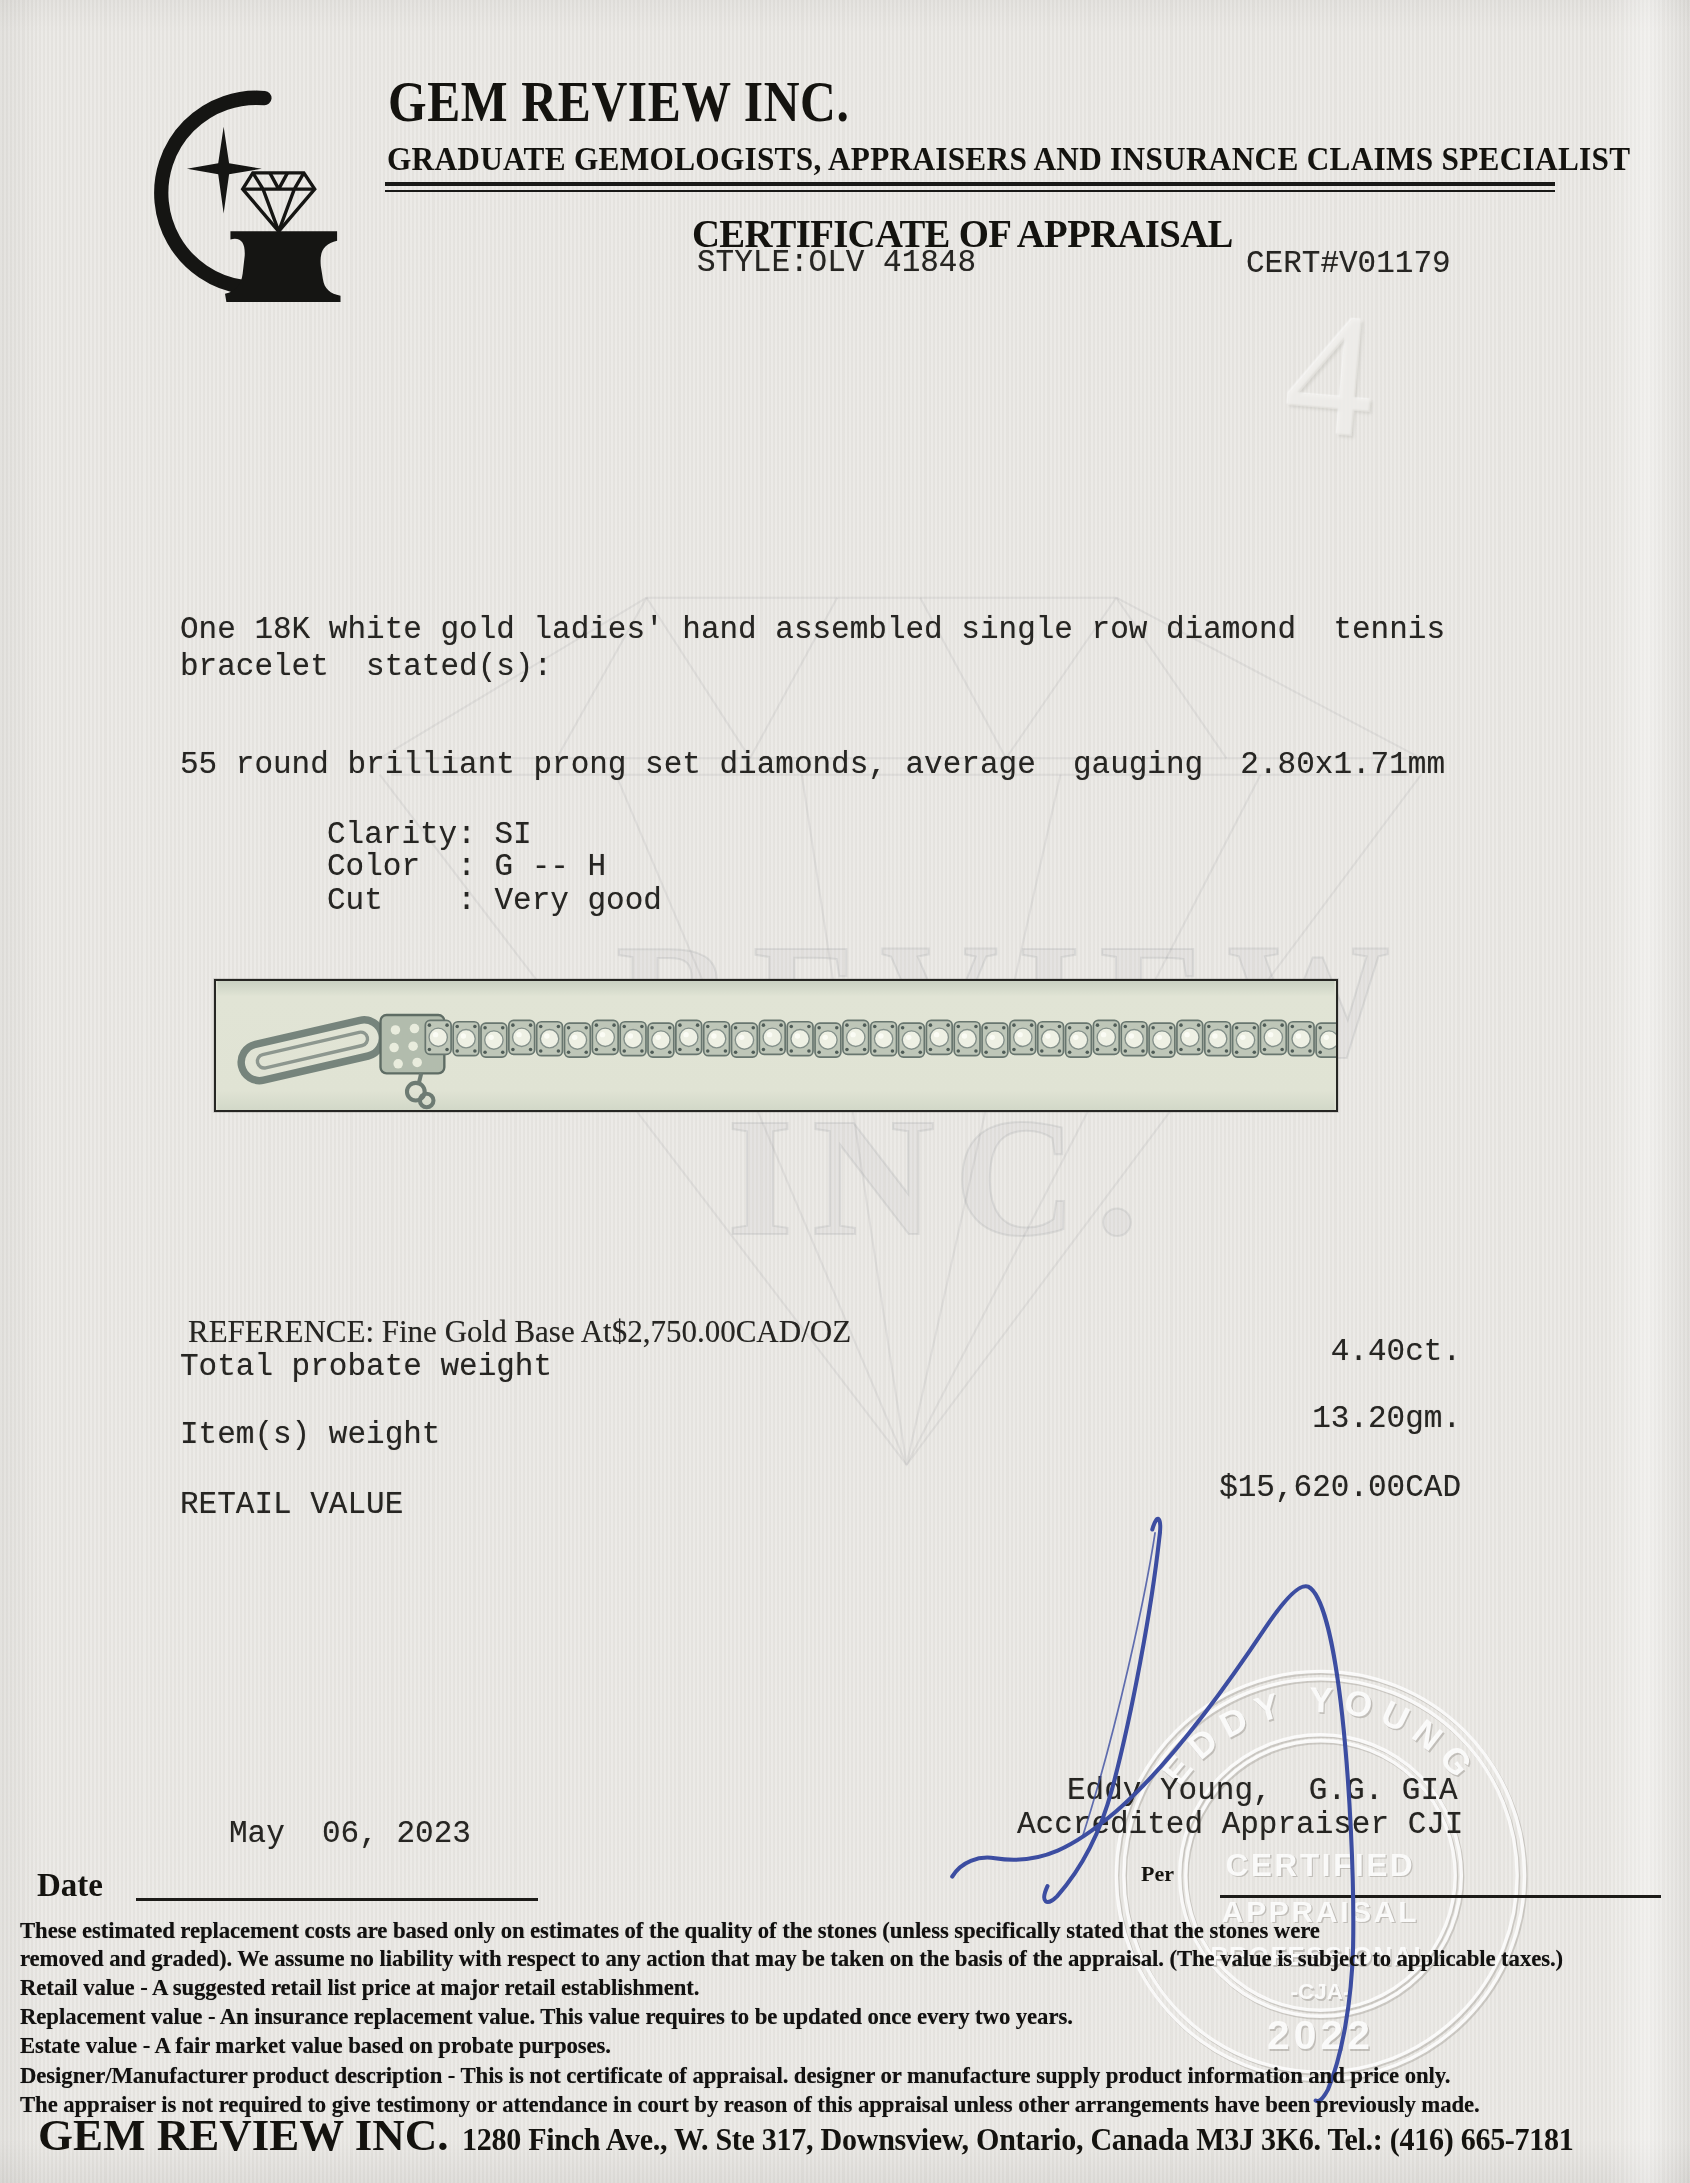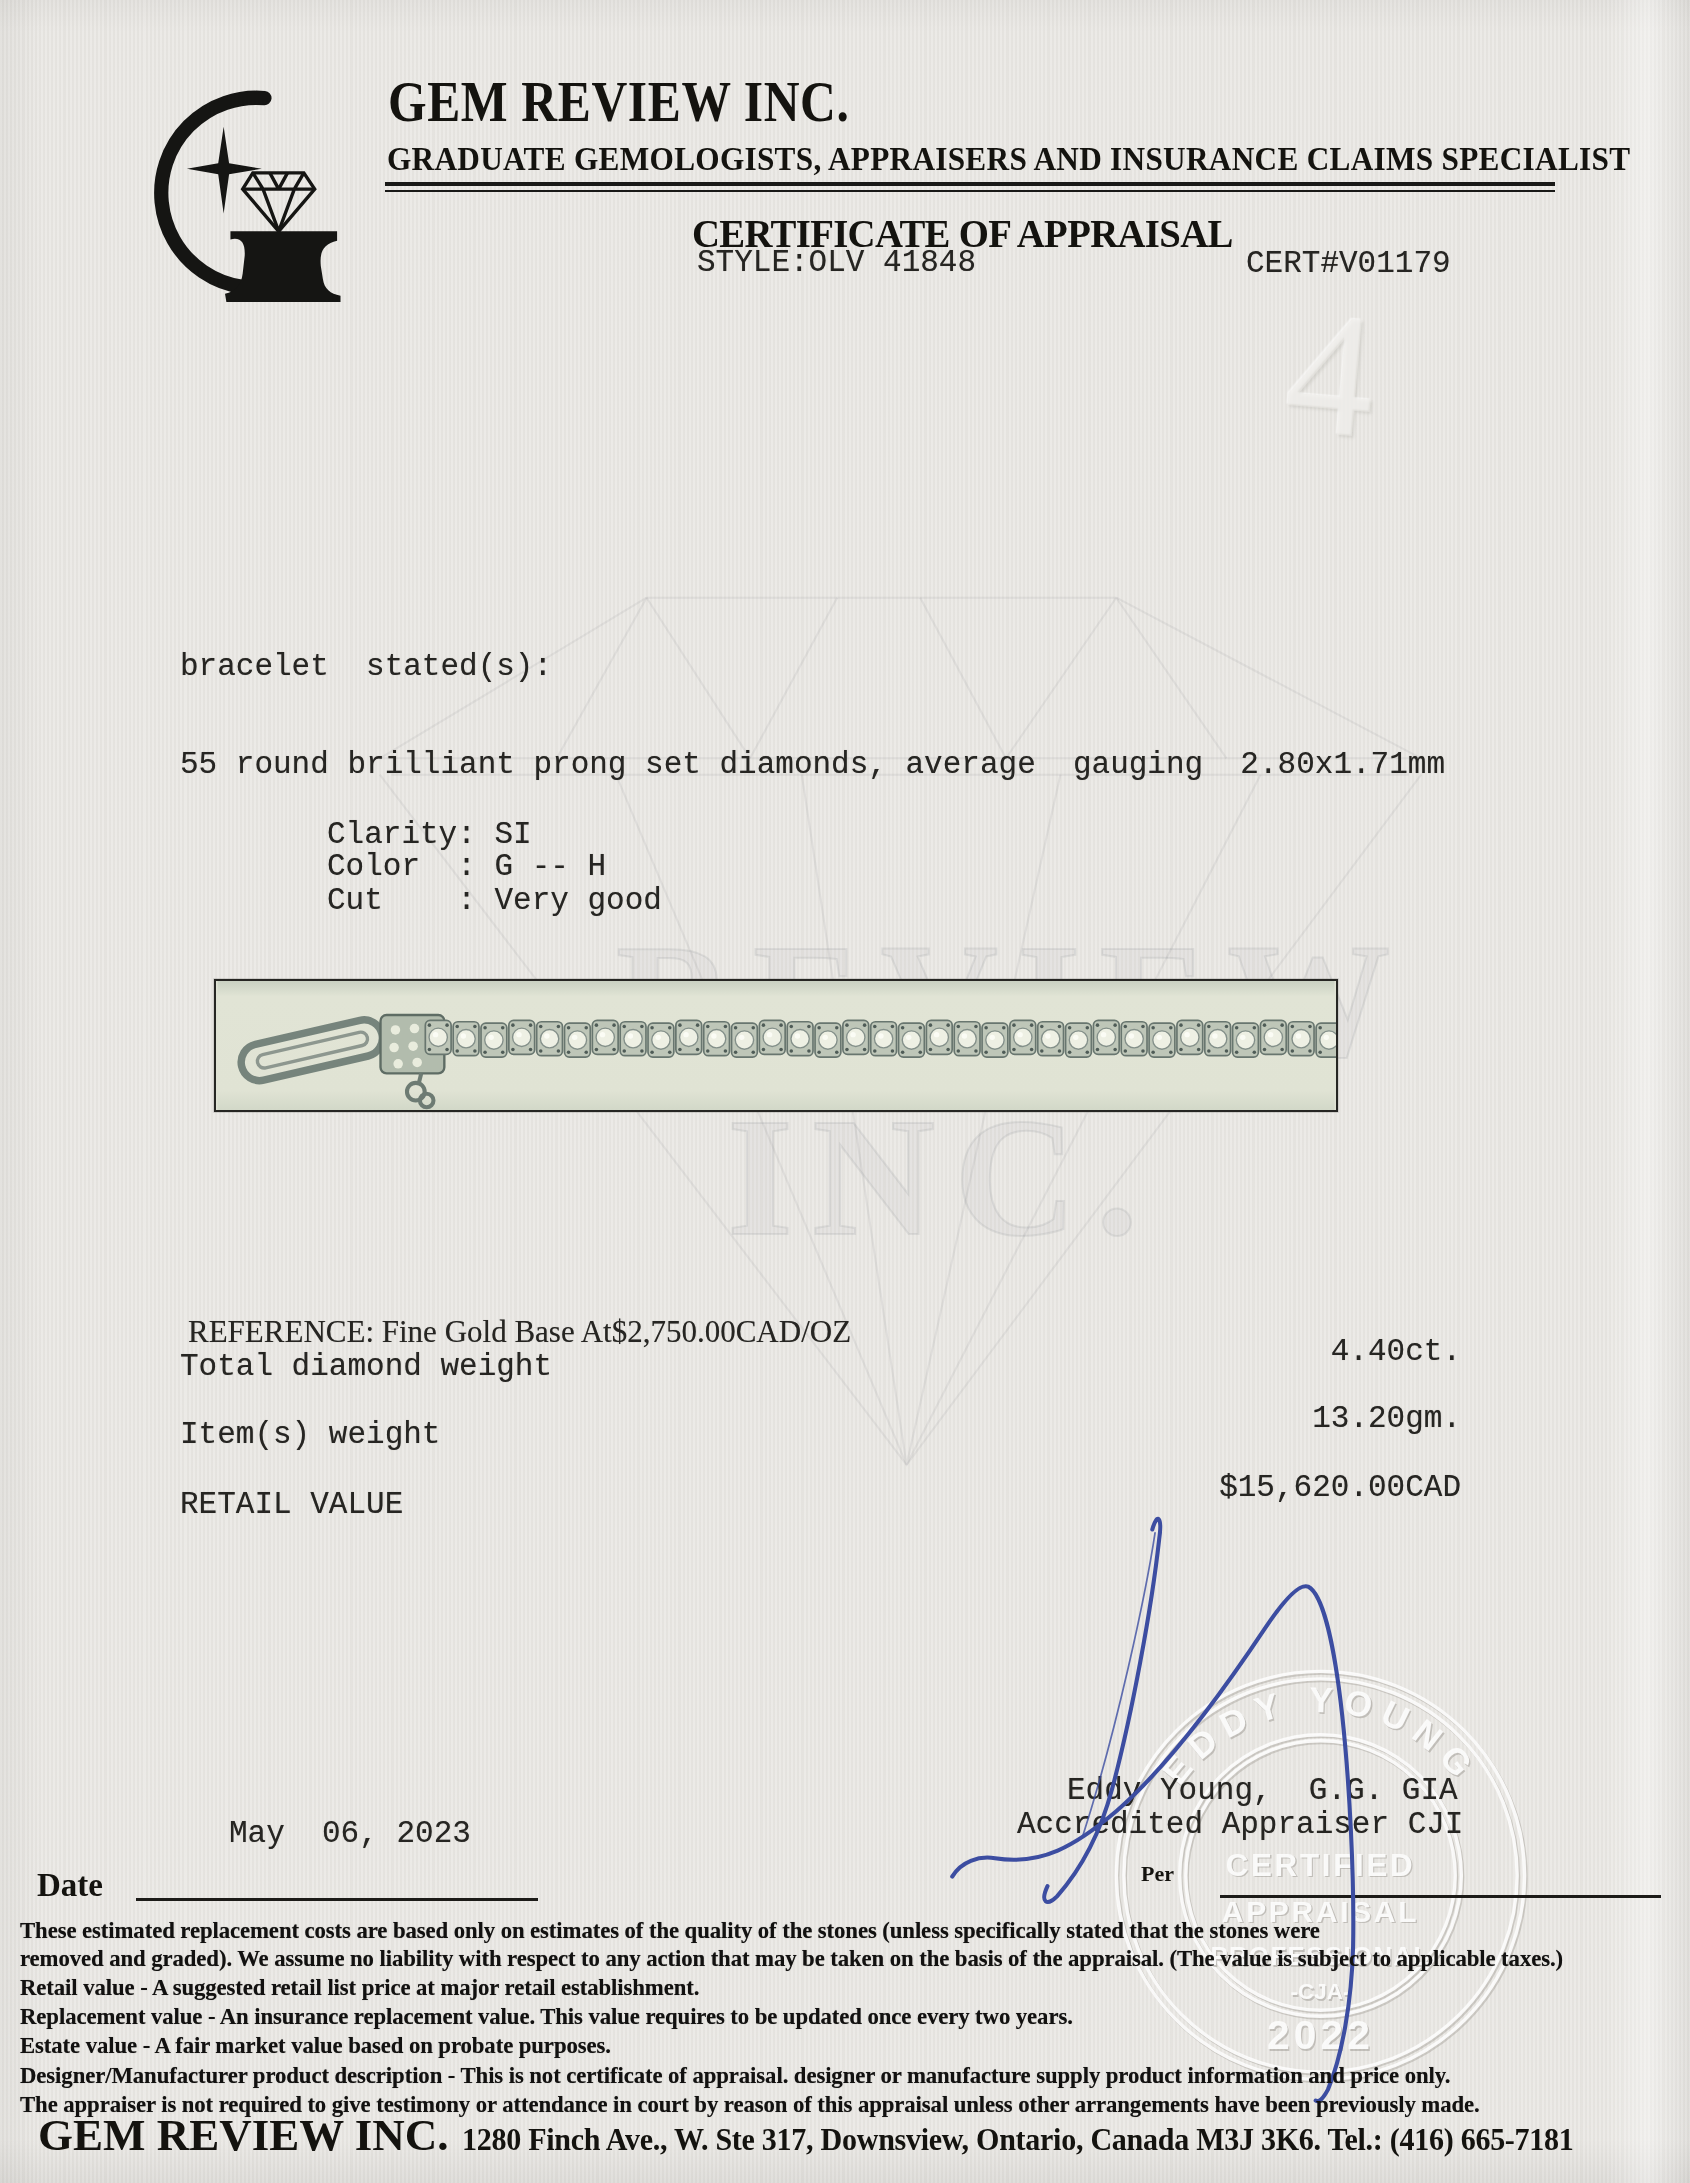--- a/index.html
+++ b/index.html
@@ -101,20 +101,21 @@
     <path d="M 168 230 L 325 230 L 325 244 C 305 249 299 260 301 281 L 304 300 C 306 315 315 322 330 325 L 330 334 L 162 334 L 160 322 C 176 318 184 309 186 292 L 189 266 C 190 248 184 238 168 242 Z" fill="#151513"></path>
   </svg>
 
   <div class="abs serifb condense company-name">GEM REVIEW INC.</div>
   <div class="abs serifb condense company-sub">GRADUATE GEMOLOGISTS, APPRAISERS AND INSURANCE CLAIMS SPECIALIST</div>
   <div class="abs header-rule"></div>
   <div class="abs serifb condense cert-title">CERTIFICATE OF APPRAISAL</div>
   <div class="abs mono style-no">STYLE:OLV 41848</div>
   <div class="abs mono cert-no">CERT#V01179</div>
 
+  <div class="abs mono" style="left:180px;top:612px;">One 18K white gold ladies' hand assembled single row diamond  tennis</div>
   <div class="abs mono" style="left:180px;top:649px;">bracelet  stated(s):</div>
   <div class="abs mono" style="left:180px;top:747px;">55 round brilliant prong set diamonds, average  gauging  2.80x1.71mm</div>
   <div class="abs mono" style="left:327px;top:817px;">Clarity: SI</div>
   <div class="abs mono" style="left:327px;top:849px;">Color  : G -- H</div>
   <div class="abs mono" style="left:327px;top:883px;">Cut    : Very good</div>
 
   <div class="abs photo-frame">
     <svg width="1120" height="129" viewBox="0 0 1645 190">
       <defs>
         <linearGradient id="pbg" x1="0" y1="0" x2="0" y2="1">
@@ -445,21 +446,21 @@
             <circle cx="1624" cy="69" r="2.6" fill="#4f5c57"></circle>
             <circle cx="1650" cy="69" r="2.6" fill="#4f5c57"></circle>
             <circle cx="1624" cy="105" r="2.6" fill="#4f5c57"></circle>
             <circle cx="1650" cy="105" r="2.6" fill="#4f5c57"></circle>
           </g>
         </g>
     </svg>
   </div>
 
   <div class="abs mono" style="left:188px;top:1314px;font-family:Liberation Serif, serif;">REFERENCE: Fine Gold Base At$2,750.00CAD/OZ</div>
-  <div class="abs mono" style="left:180px;top:1349px;">Total diamond weight</div>
+  <div class="abs mono" style="left:180px;top:1349px;">Total probate weight</div>
   <div class="abs mono val-value" style="top:1334px;">4.40ct.</div>
   <div class="abs mono" style="left:180px;top:1417px;">Item(s) weight</div>
   <div class="abs mono val-value" style="top:1401px;">13.20gm.</div>
   <div class="abs mono" style="left:180px;top:1487px;">RETAIL VALUE</div>
   <div class="abs mono val-value" style="top:1470px;">$15,620.00CAD</div>
 
   <svg class="abs noptr" style="left:1096px;top:1651px;" width="449" height="449" viewBox="0 0 660 660" opacity="0.85">
     <defs>
         <path id="sealArc" d="M 96 420 A 248 248 0 1 1 564 420"></path>
       </defs>

